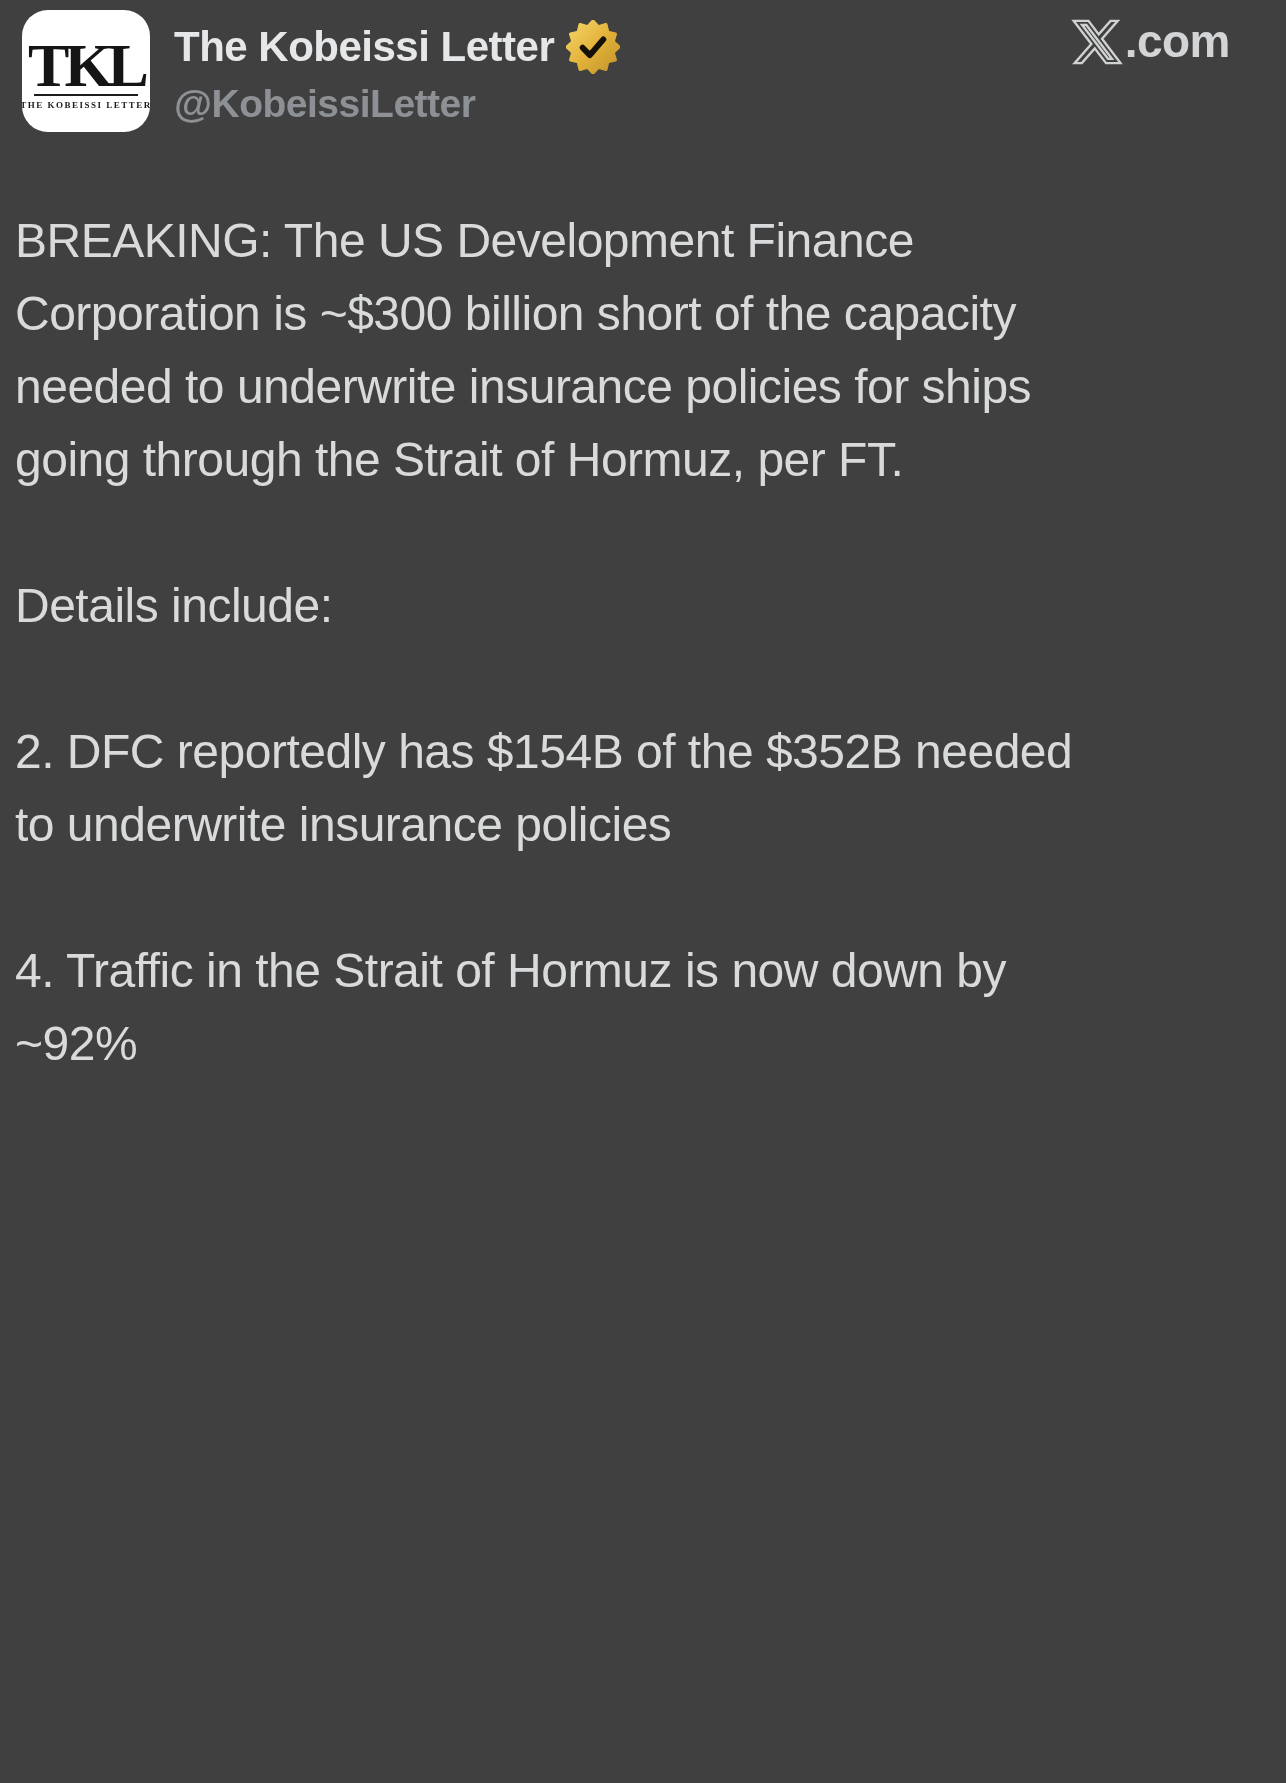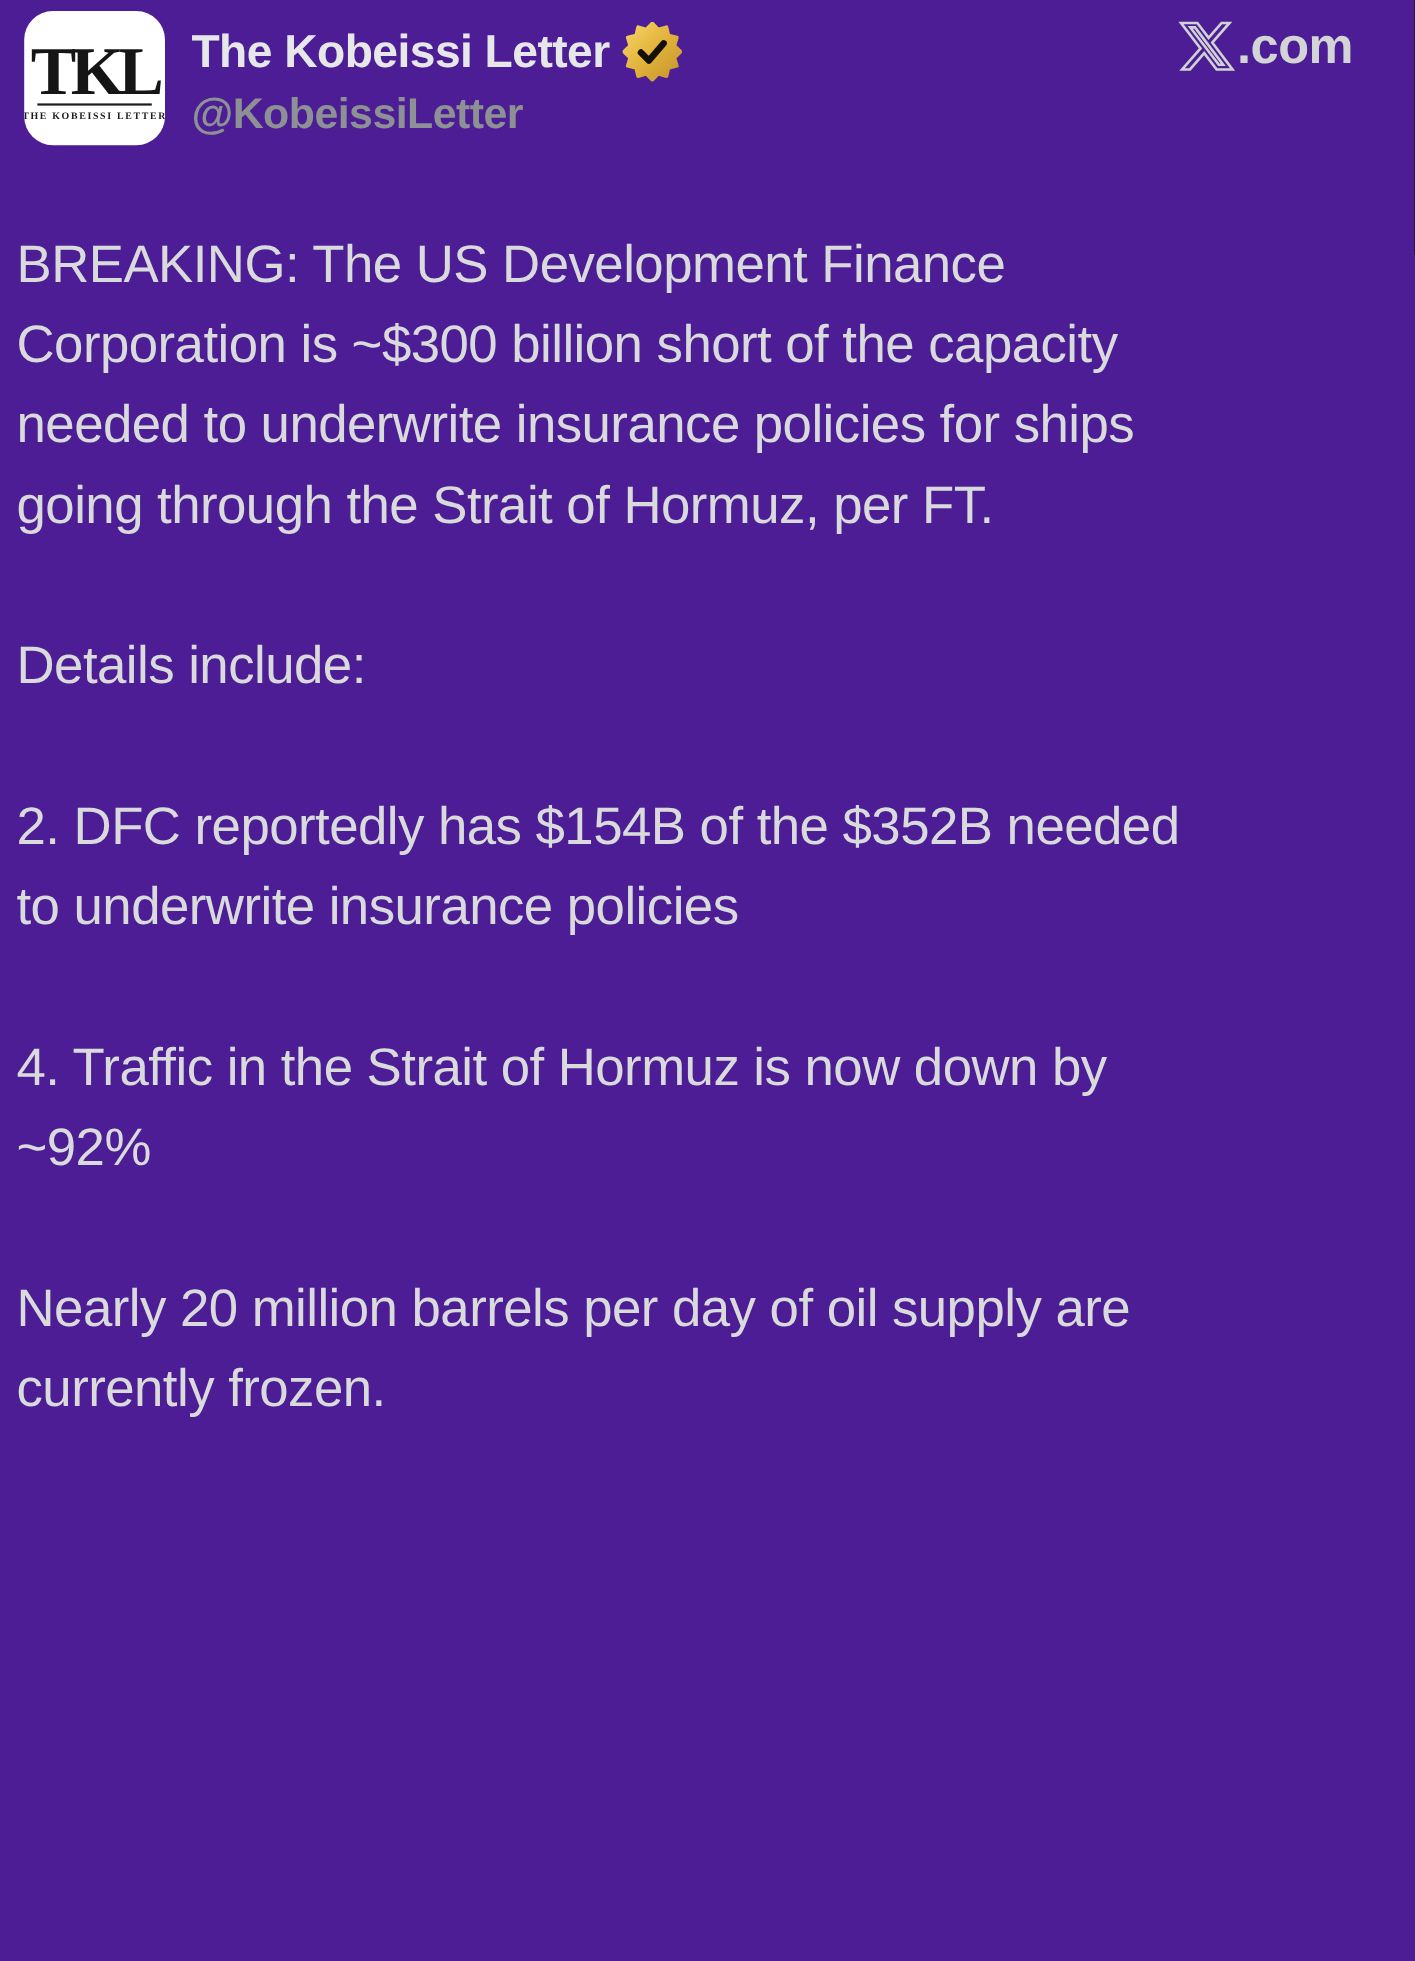--- a/index.html
+++ b/index.html
@@ -10,21 +10,21 @@
   body {
     width: 1286px;
     height: 1783px;
     overflow: hidden;
     font-family: "Liberation Sans", "DejaVu Sans", sans-serif;
     -webkit-font-smoothing: antialiased;
   }
   .page {
     width: 100%;
     height: 100%;
-    background: #4c1d95;
+    background: #404040;
     box-sizing: border-box;
   }
 
   
   .tweet-header {
     display: flex;
     align-items: flex-start;
     padding: 10px 56px 0 22px;
     box-sizing: border-box;
   }
@@ -186,17 +186,15 @@
   <main class="tweet-body">
     <p>BREAKING: The US Development Finance
 Corporation is ~$300 billion short of the capacity
 needed to underwrite insurance policies for ships
 going through the Strait of Hormuz, per FT.</p>
     <p>Details include:</p>
     <p>2. DFC reportedly has $154B of the $352B needed
 to underwrite insurance policies</p>
     <p>4. Traffic in the Strait of Hormuz is now down by
 ~92%</p>
-    <p>Nearly 20 million barrels per day of oil supply are
-currently frozen.</p>
   </main>
 
 </div>
 
 </body></html>

